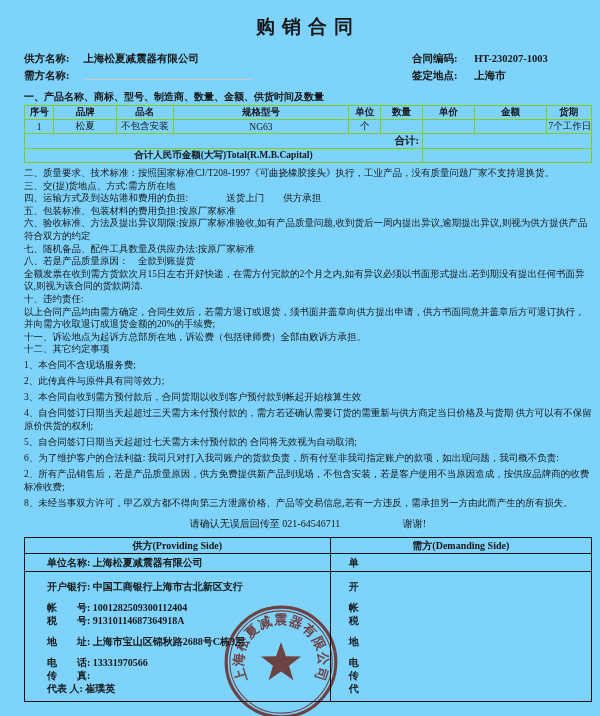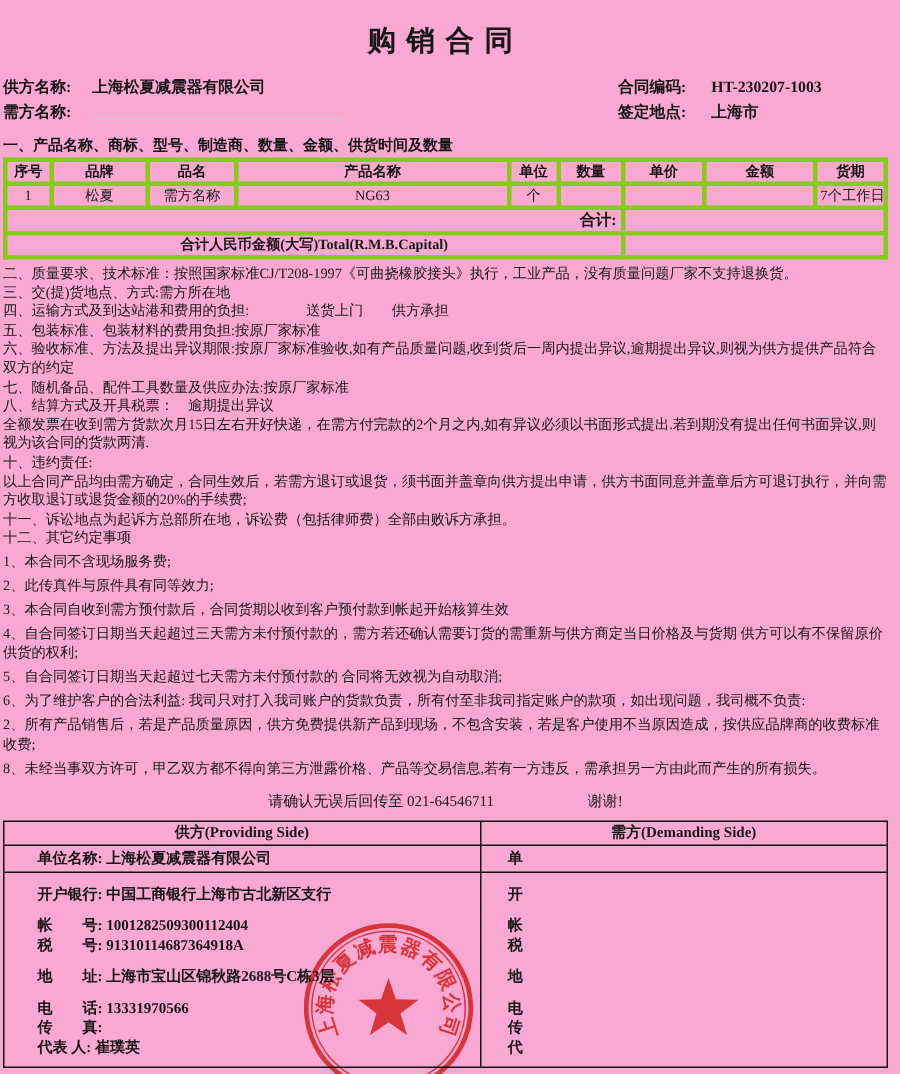--- a/index.html
+++ b/index.html
@@ -1,31 +1,31 @@
 <!DOCTYPE html>
 <html><head>
 <meta charset="utf-8">
 <style>
   * { margin:0; padding:0; box-sizing:border-box; }
   html,body { background:#888; }
   .page {
     position:relative; width:600px; height:716px; margin:0 auto;
-    background:#f9a8d4; color:#161616; overflow:hidden;
+    background:#7dd3fc; color:#161616; overflow:hidden;
     font-family:"Liberation Serif","DejaVu Serif",serif;
-    padding:6px 8px 0 2px;
+    padding:6px 8px 0 24px;
   }
   .title { text-align:center; font-size:19px; font-weight:bold; letter-spacing:7px; margin-top:8px; margin-bottom:10px; }
   .hdr { display:flex; justify-content:space-between; font-size:10.5px; font-weight:bold; line-height:17px;align-items:flex-end; }
   .hdr .left { display:flex; }
   .hdr .lbl { margin-right:14px; }
   .blank-line { display:inline-block; width:168px; border-bottom:1px solid #c9c9c9; height:13px; }
   .sec-head { font-size:10px; font-weight:bold; margin-top:6px; margin-bottom:1px; }
 
   table.items { width:100%; border-collapse:collapse; table-layout:fixed; font-size:9.5px; }
-  table.items th, table.items td { border:3px solid #84cc16; height:14px; text-align:center; padding:0 2px; overflow:hidden; white-space:nowrap; }
+  table.items th, table.items td { border:1px solid #84cc16; height:14px; text-align:center; padding:0 2px; overflow:hidden; white-space:nowrap; }
   table.items th { font-weight:bold; }
   .tot-cell { text-align:right !important; font-weight:bold; font-size:10.5px; padding-right:3px !important; }
   .cap-cell { font-weight:bold; }
 
   .clauses { margin-top:4px; font-size:9.5px; line-height:12.6px; }
   .clauses .line { }
   .c9 { position:relative; }
   .marker { position:relative; display:inline-block; margin:0 26px 0 30px; }
   .marker::after { content:""; position:absolute; left:-14px; right:-8px; bottom:-5px; height:5px;
     background:#e8250f; border-radius:3px; transform:rotate(-1.5deg); opacity:.92; }
@@ -90,31 +90,31 @@
         <col style="width:7.4%">
         <col style="width:9.2%">
         <col style="width:12.6%">
         <col style="width:8%">
     </colgroup>
     <tbody>
         <tr>
       <th>序号</th>
       <th>品牌</th>
       <th>品名</th>
-      <th>产品名称</th>
+      <th>规格型号</th>
       <th>单位</th>
       <th>数量</th>
       <th>单价</th>
       <th>金额</th>
       <th>货期</th>
     </tr>
     <tr>
       <td>1</td>
       <td>松夏</td>
-      <td>需方名称</td>
+      <td>不包含安装</td>
       <td>NG63</td>
       <td>个</td>
       <td></td>
       <td></td>
       <td></td>
       <td>7个工作日</td>
     </tr>
     <tr>
       <td colspan="6" class="tot-cell">合计:</td>
       <td colspan="3"></td>
@@ -126,21 +126,21 @@
   </tbody>
     </table>
 
   <div class="clauses">
     <div class="line">二、质量要求、技术标准：按照国家标准CJ/T208-1997《可曲挠橡胶接头》执行，工业产品，没有质量问题厂家不支持退换货。</div>
     <div class="line">三、交(提)货地点、方式:需方所在地</div>
     <div class="line">四、运输方式及到达站港和费用的负担:　　　　送货上门　　供方承担</div>
     <div class="line">五、包装标准、包装材料的费用负担:按原厂家标准</div>
     <div class="line">六、验收标准、方法及提出异议期限:按原厂家标准验收,如有产品质量问题,收到货后一周内提出异议,逾期提出异议,则视为供方提供产品符合双方的约定</div>
     <div class="line">七、随机备品、配件工具数量及供应办法:按原厂家标准</div>
-    <div class="line">八、结算方式及开具税票：　逾期提出异议</div>
+    <div class="line">八、若是产品质量原因：　全款到账提货</div>
     <div class="line">全额发票在收到需方货款次月15日左右开好快递，在需方付完款的2个月之内,如有异议必须以书面形式提出.若到期没有提出任何书面异议,则视为该合同的货款两清.</div>
     <div class="line">十、违约责任:</div>
     <div class="line">以上合同产品均由需方确定，合同生效后，若需方退订或退货，须书面并盖章向供方提出申请，供方书面同意并盖章后方可退订执行，并向需方收取退订或退货金额的20%的手续费;</div>
     <div class="line">十一、诉讼地点为起诉方总部所在地，诉讼费（包括律师费）全部由败诉方承担。</div>
     <div class="line">十二、其它约定事项</div>
   </div>
 
   <div class="subitems">
     <p>1、本合同不含现场服务费;</p>
     <p>2、此传真件与原件具有同等效力;</p>

